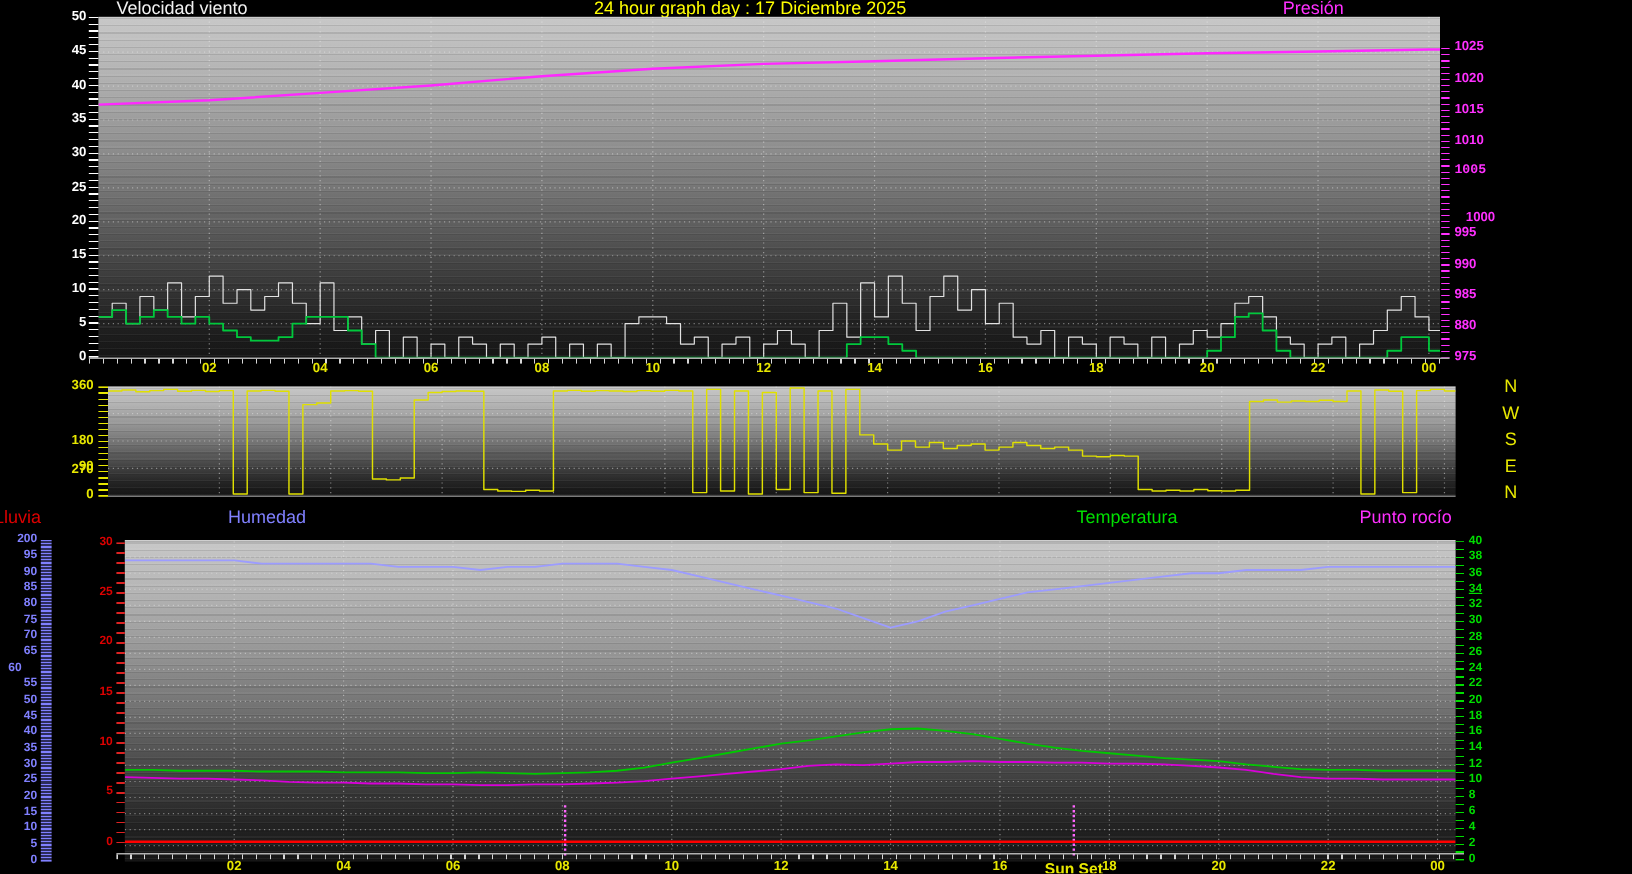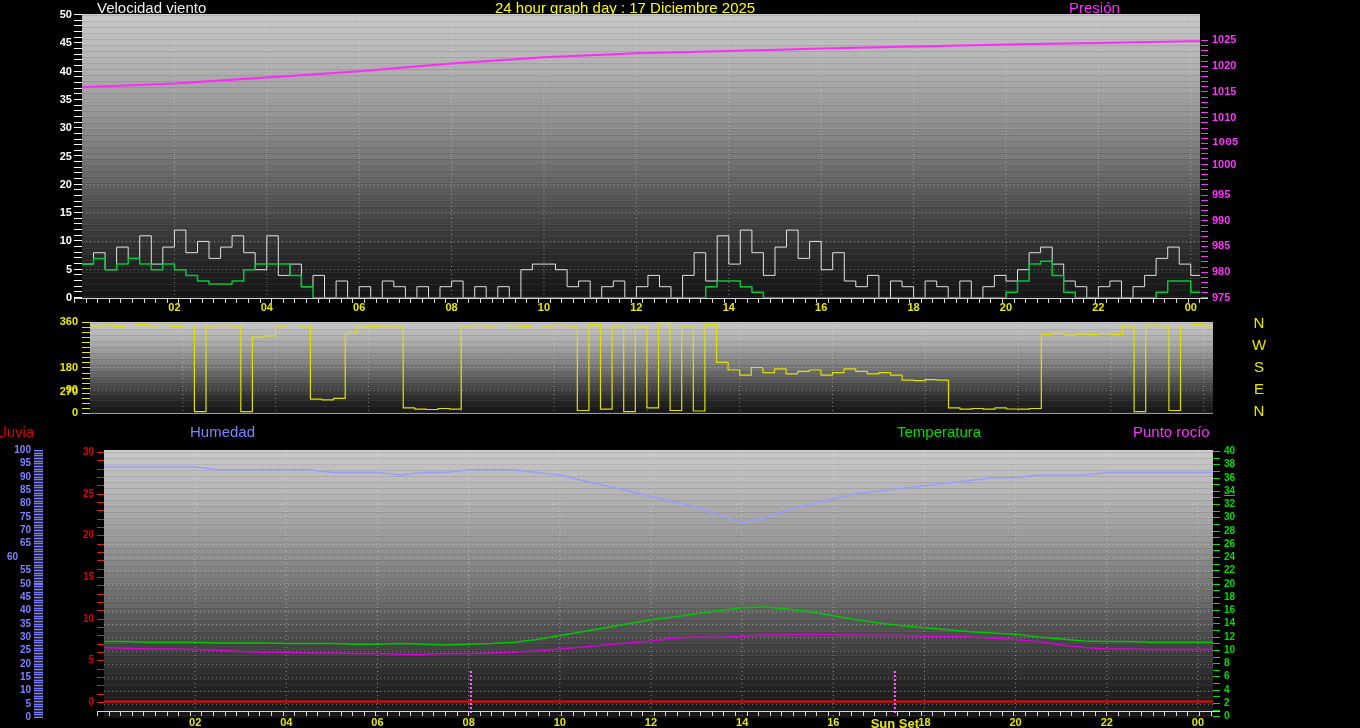--- a/index.html
+++ b/index.html
@@ -72,25 +72,25 @@
       <span class="tick r" style="left: 46px; top: 234.426px; color: rgb(255, 255, 255); width: 26px;">10</span>
       <span class="tick r" style="left: 46px; top: 262.713px; color: rgb(255, 255, 255); width: 26px;">5</span>
       <span class="tick r" style="left: 46px; top: 291px; color: rgb(255, 255, 255); width: 26px;">0</span>
     </div>
   <div id="p1-right-labels">
       <span class="tick " style="left: 1212px; top: 33.2868px; color: rgb(255, 48, 255); width: 34px;">1025</span>
       <span class="tick " style="left: 1212px; top: 59.0581px; color: rgb(255, 48, 255); width: 34px;">1020</span>
       <span class="tick " style="left: 1212px; top: 84.8294px; color: rgb(255, 48, 255); width: 34px;">1015</span>
       <span class="tick " style="left: 1212px; top: 110.601px; color: rgb(255, 48, 255); width: 34px;">1010</span>
       <span class="tick " style="left: 1212px; top: 136.372px; color: rgb(255, 48, 255); width: 34px; font-family: Liberation Mono, monospace;">1005</span>
-      <span class="tick " style="left: 1212px; top: 158px; color: rgb(255, 48, 255); width: 34px;">1000</span>
+      <span class="tick " style="left: 1212px; top: 175px; color: rgb(255, 48, 255); width: 34px; text-align: right;">1000</span>
       <span class="tick " style="left: 1212px; top: 187.915px; color: rgb(255, 48, 255); width: 34px;">995</span>
       <span class="tick " style="left: 1212px; top: 213.686px; color: rgb(255, 48, 255); width: 34px;">990</span>
       <span class="tick " style="left: 1212px; top: 239.457px; color: rgb(255, 48, 255); width: 34px;">985</span>
-      <span class="tick " style="left: 1212px; top: 265.229px; color: rgb(255, 48, 255); width: 34px;">980</span>
+      <span class="tick " style="left: 1212px; top: 265.229px; color: rgb(255, 48, 255); width: 34px;">880</span>
       <span class="tick " style="left: 1212px; top: 291px; color: rgb(255, 48, 255); width: 34px;">975</span>
     </div>
   <div id="p1-x-labels">
       <span class="tick c" style="width: 24px; left: 162.397px; top: 301px; color: rgb(232, 232, 0);">02</span>
       <span class="tick c" style="width: 24px; left: 254.793px; top: 301px; color: rgb(232, 232, 0);">04</span>
       <span class="tick c" style="width: 24px; left: 347.19px; top: 301px; color: rgb(232, 232, 0);">06</span>
       <span class="tick c" style="width: 24px; left: 439.587px; top: 301px; color: rgb(232, 232, 0);">08</span>
       <span class="tick c" style="width: 24px; left: 531.983px; top: 301px; color: rgb(232, 232, 0);">10</span>
       <span class="tick c" style="width: 24px; left: 624.38px; top: 301px; color: rgb(232, 232, 0);">12</span>
       <span class="tick c" style="width: 24px; left: 716.777px; top: 301px; color: rgb(232, 232, 0);">14</span>
@@ -181,21 +181,21 @@
         <polyline points="0.0,190.6 22.8,190.6 45.6,191.3 68.4,191.3 91.2,191.3 114.0,191.9 136.7,191.9 159.5,191.9 182.3,192.6 205.1,192.6 227.9,192.6 250.7,193.3 273.5,193.3 296.3,192.6 319.1,193.3 341.9,193.9 364.7,193.3 387.4,192.6 410.2,191.3 433.0,188.6 455.8,184.6 478.6,180.7 501.4,176.7 524.2,172.7 547.0,168.7 569.8,166.0 592.6,162.7 615.4,159.4 638.1,156.7 660.9,156.1 683.7,158.1 706.5,160.7 729.3,164.7 752.1,168.7 774.9,172.0 797.7,174.7 820.5,176.7 843.3,178.7 866.1,180.7 888.8,182.0 911.6,183.3 934.4,186.0 957.2,188.0 980.0,190.0 1002.8,190.6 1025.6,190.6 1048.4,191.3 1071.2,191.3 1094.0,191.3 1109.0,191.3" fill="none" stroke="#00c800" stroke-width="1.5" stroke-linejoin="round"></polyline>
         <polyline points="0.0,196.6 22.8,197.3 45.6,197.9 68.4,197.9 91.2,198.6 114.0,199.3 136.7,200.6 159.5,201.2 182.3,201.2 205.1,201.9 227.9,201.9 250.7,202.6 273.5,202.6 296.3,203.2 319.1,203.2 341.9,202.6 364.7,202.6 387.4,201.9 410.2,201.2 433.0,199.9 455.8,197.9 478.6,195.9 501.4,193.9 524.2,191.9 547.0,190.0 569.8,187.3 592.6,186.0 615.4,186.6 638.1,185.3 660.9,184.0 683.7,184.0 706.5,183.3 729.3,184.0 752.1,184.0 774.9,184.6 797.7,184.6 820.5,185.3 843.3,185.3 866.1,186.0 888.8,187.3 911.6,188.6 934.4,190.6 957.2,193.9 980.0,196.6 1002.8,197.9 1025.6,197.9 1048.4,198.6 1071.2,198.6 1094.0,198.6 1109.0,198.6" fill="none" stroke="#d800d8" stroke-width="1.5" stroke-linejoin="round"></polyline>
         <polyline points="0.0,250.5 1109.0,250.5" fill="none" stroke="#ff0000" stroke-width="2" stroke-linejoin="round"></polyline>
       </svg>
     </div>
   <div class="ruler" style="left:34px;top:450px;width:9px;height:268px;background:repeating-linear-gradient(to bottom,#8080ff 0 1px,rgba(128,128,255,0.35) 1px 2.67px);"></div>
   <div class="ruler" style="left:97px;top:452px;width:7px;height:253px;background:repeating-linear-gradient(to bottom,#dd2222 0 1px,transparent 1px 8.33px);"></div>
   <div class="ruler" style="left:1213px;top:451px;width:7px;height:266px;background:repeating-linear-gradient(to bottom,#00dd00 0 1px,transparent 1px 6.63px);"></div>
   <div class="xaxis" style="left:97px;top:711px;width:1123px;height:4px;background:repeating-linear-gradient(to right,#d8d8d8 0 1px,transparent 1px 11.6px);"></div>
   <div id="p3-hum-labels">
-      <span class="tick r sm" style="left: 1px; top: 444px; color: rgb(128, 128, 255); width: 30px;">100</span>
+      <span class="tick r sm" style="left: 1px; top: 444px; color: rgb(128, 128, 255); width: 30px;">200</span>
       <span class="tick r sm" style="left: 1px; top: 457.35px; color: rgb(128, 128, 255); width: 30px;">95</span>
       <span class="tick r sm" style="left: 1px; top: 470.7px; color: rgb(128, 128, 255); width: 30px;">90</span>
       <span class="tick r sm" style="left: 1px; top: 484.05px; color: rgb(128, 128, 255); width: 30px;">85</span>
       <span class="tick r sm" style="left: 1px; top: 497.4px; color: rgb(128, 128, 255); width: 30px;">80</span>
       <span class="tick r sm" style="left: 1px; top: 510.75px; color: rgb(128, 128, 255); width: 30px;">75</span>
       <span class="tick r sm" style="left: 1px; top: 524.1px; color: rgb(128, 128, 255); width: 30px;">70</span>
       <span class="tick r sm" style="left: 1px; top: 537.45px; color: rgb(128, 128, 255); width: 30px;">65</span>
       <span class="tick r sm" style="left: 1px; top: 550.8px; color: rgb(128, 128, 255); width: 17px;">60</span>
       <span class="tick r sm" style="left: 1px; top: 564.15px; color: rgb(128, 128, 255); width: 30px;">55</span>
       <span class="tick r sm" style="left: 1px; top: 577.5px; color: rgb(128, 128, 255); width: 30px;">50</span>

